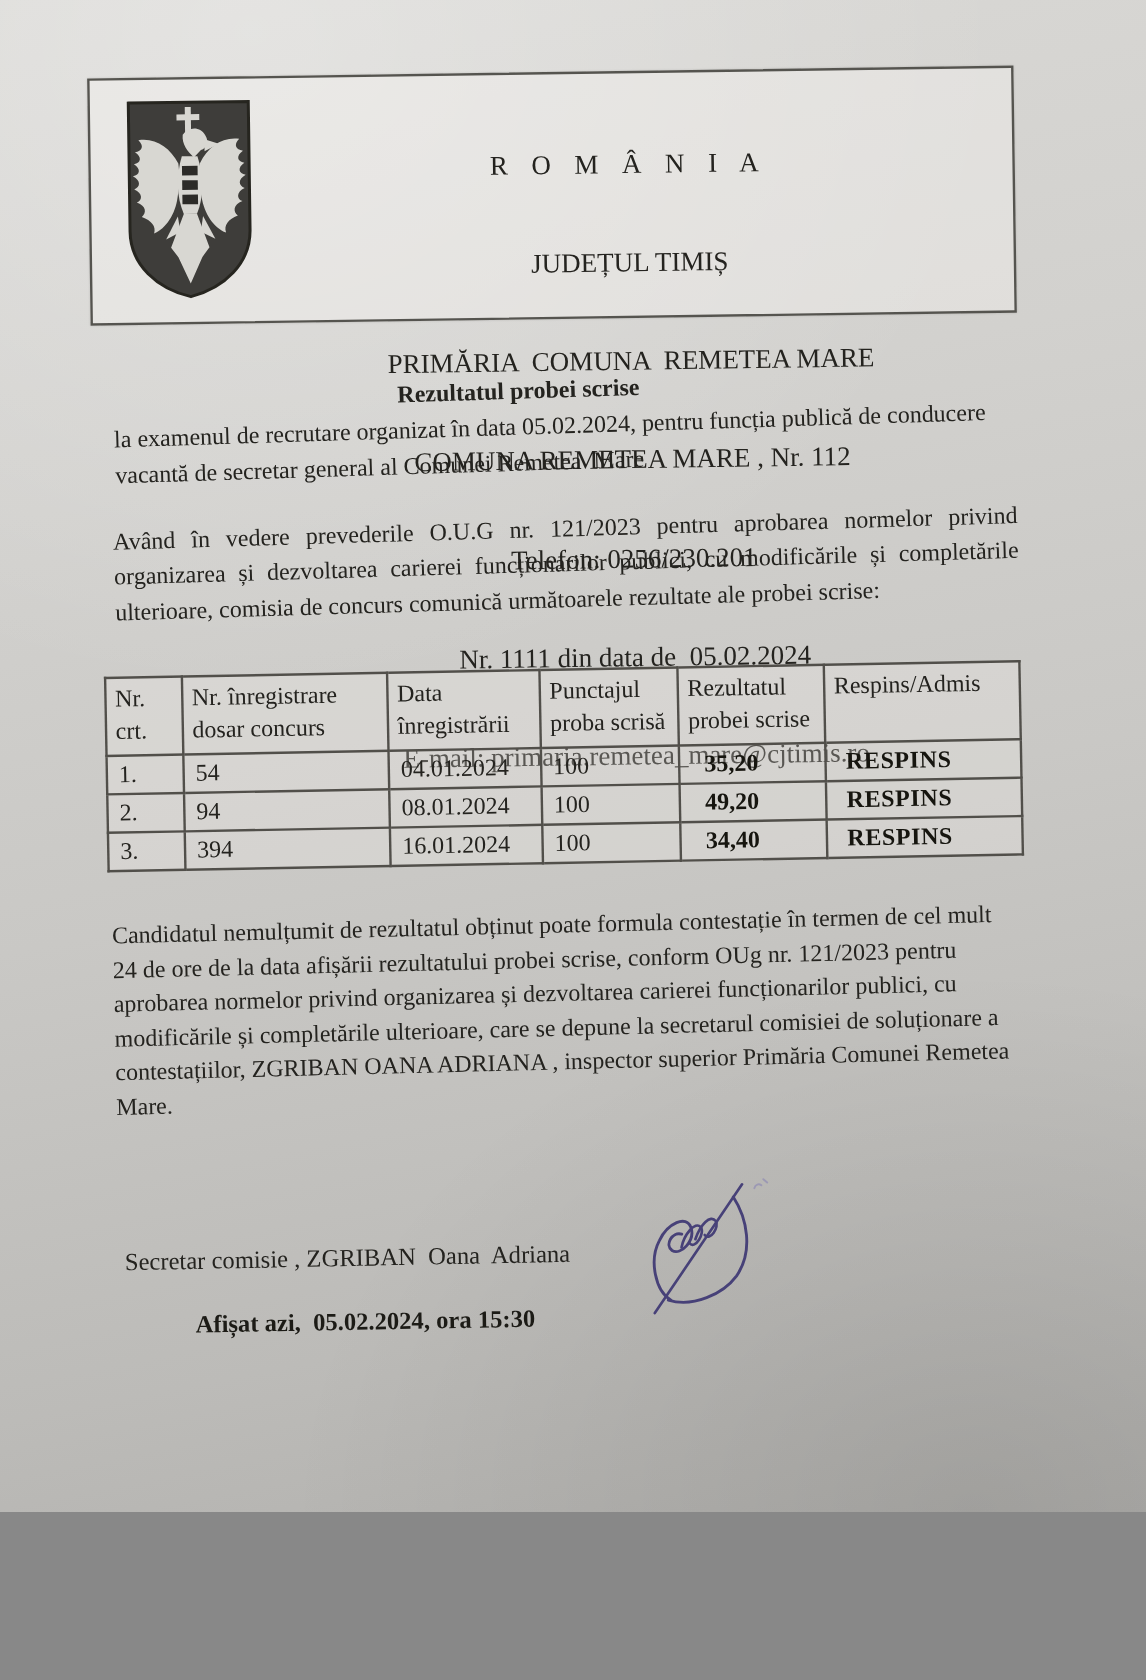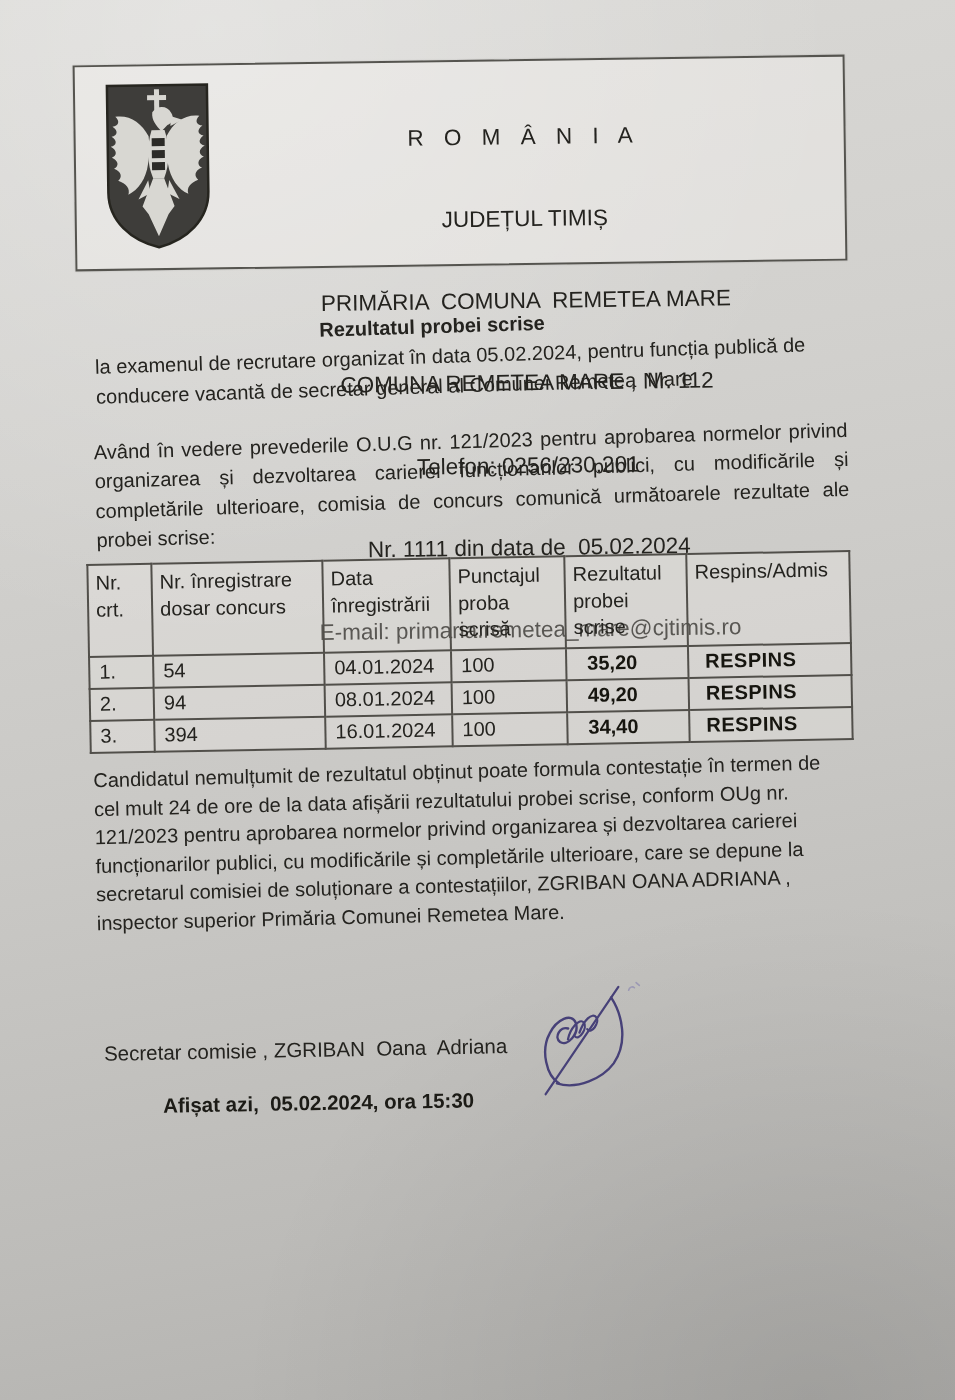--- a/index.html
+++ b/index.html
@@ -1,18 +1,18 @@
 <!DOCTYPE html>
 <html><head>
 <meta charset="utf-8">
 <style>
   html,body{margin:0;padding:0;background:#888;}
   .photo{
-    position:relative;width:955px;height:1400px;overflow:hidden;
-    font-family:Liberation Sans, sans-serif;color:#24231f;
+    position:relative;width:955px;height:1260px;overflow:hidden;
+    font-family:Liberation Serif, serif;color:#24231f;
     background:
       radial-gradient(120% 80% at 22% 2%, rgba(255,255,255,.30), rgba(255,255,255,0) 55%),
       radial-gradient(100% 60% at 85% 100%, rgba(0,0,0,.10), rgba(0,0,0,0) 60%),
       linear-gradient(169deg,#dad9d6 0%,#d2d1ce 30%,#c9c8c5 55%,#bcbbb8 82%,#b1b0ad 100%);
   }
   .block{position:absolute;}
   
   .header-box{
     left:74px;top:60px;width:768px;height:202px;
     border:2px solid #55544f;background:rgba(246,245,241,.38);

